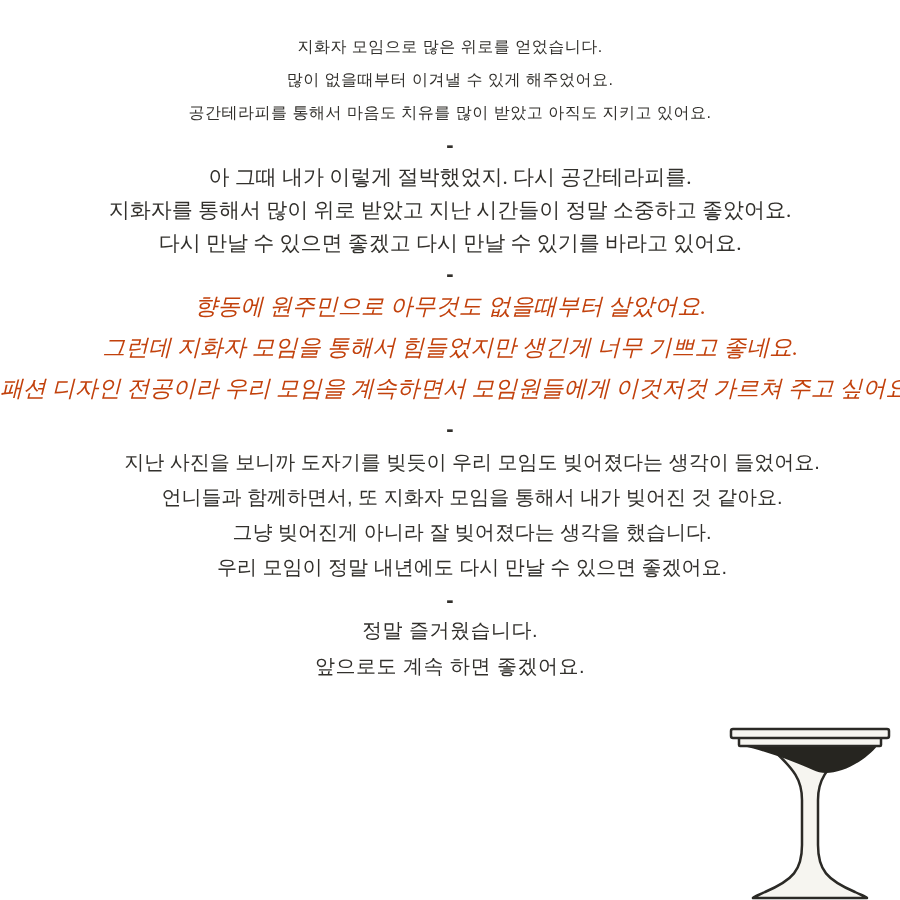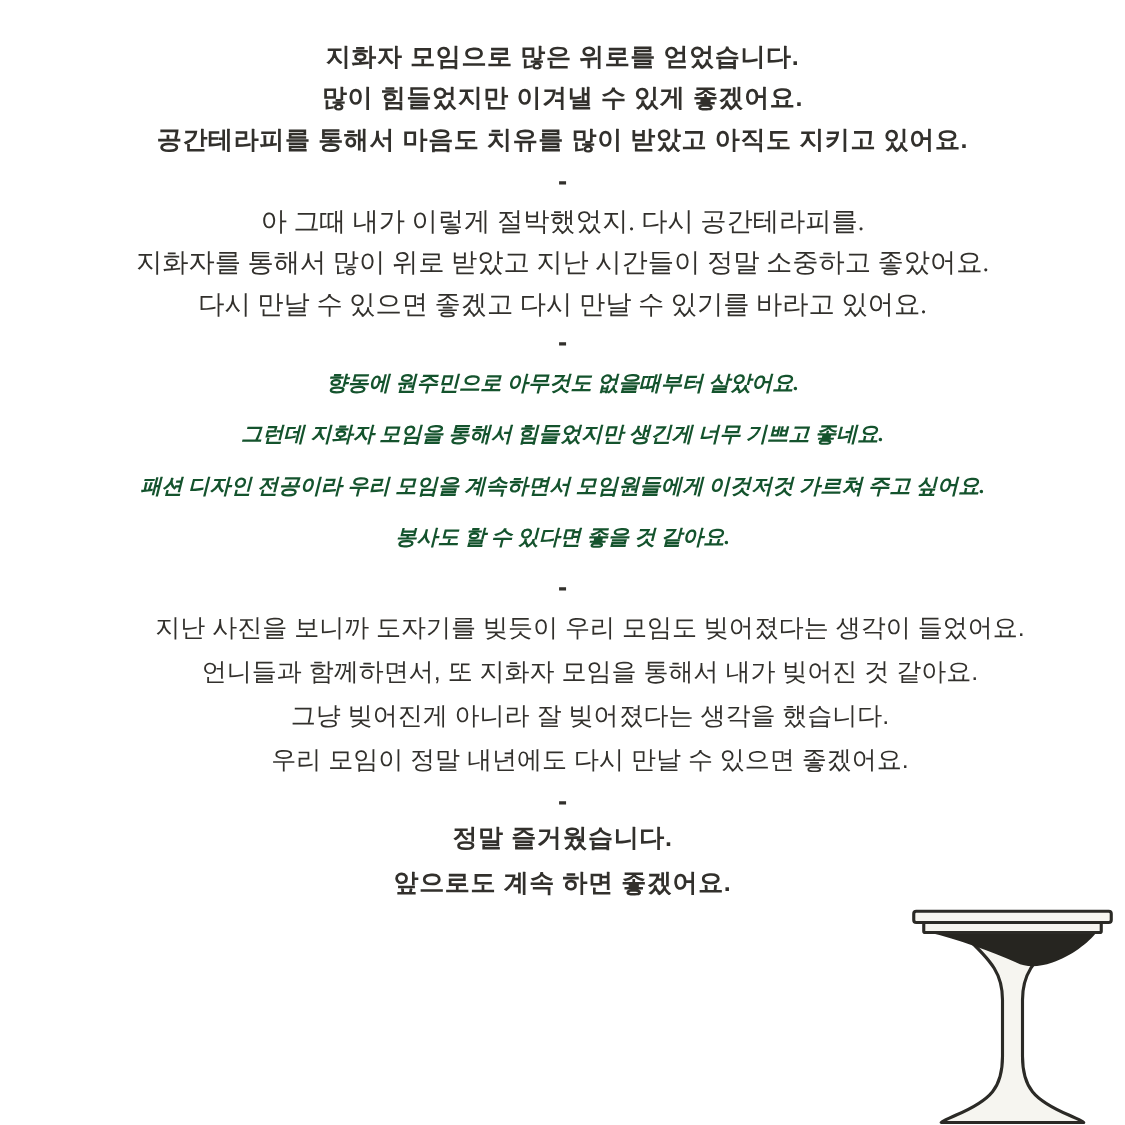--- a/index.html
+++ b/index.html
@@ -18,26 +18,26 @@
     height: 900px;
     padding-top: 30px;
     box-sizing: border-box;
     color: #32302c;
   }
   .line {
     text-align: center;
     white-space: nowrap;
   }
   
-  .b1 .line { font-size: 20px; font-weight: 700; line-height: 33px; letter-spacing: 0.5px; font-family: "Liberation Sans", sans-serif; }
-  .b5 .line { font-size: 20px; font-weight: 700; line-height: 36px; letter-spacing: 0.5px; font-family: "Liberation Sans", sans-serif; }
+  .b1 .line { font-size: 16px; font-weight: 400; line-height: 33px; letter-spacing: 0.5px; font-family: "Liberation Sans", sans-serif; }
+  .b5 .line { font-size: 20px; font-weight: 400; line-height: 36px; letter-spacing: 0.5px; font-family: "Liberation Sans", sans-serif; }
   
   .b2 .line { font-size: 21px; font-weight: 400; line-height: 33px; font-family: "Liberation Serif", serif; }
   
-  .b3 .line { font-size: 17px; font-weight: 700; font-style: italic; line-height: 41px; color: #14532d; font-family: "Liberation Serif", serif; }
+  .b3 .line { font-size: 23px; font-weight: 400; font-style: italic; line-height: 41px; color: #c2410c; font-family: "Liberation Serif", serif; }
   
   .b4 .line { font-size: 20px; font-weight: 400; line-height: 35px; font-family: "Liberation Sans", sans-serif; padding-left: 44px; }
 
   .dash {
     text-align: center;
     font-size: 22px;
     font-weight: 900;
     line-height: 24px;
     color: #32302c;
     font-family: "Liberation Sans", sans-serif;
@@ -57,39 +57,38 @@
     height: 175px;
   }
 </style>
 </head>
 <body>
 
 <div class="page">
 
   <div class="b1 b1w">
     <div class="line">지화자 모임으로 많은 위로를 얻었습니다.</div>
-    <div class="line">많이 힘들었지만 이겨낼 수 있게 좋겠어요.</div>
+    <div class="line">많이 없을때부터 이겨낼 수 있게 해주었어요.</div>
     <div class="line">공간테라피를 통해서 마음도 치유를 많이 받았고 아직도 지키고 있어요.</div>
   </div>
 
   <div class="dash d1">-</div>
 
   <div class="b2 b2w">
     <div class="line">아 그때 내가 이렇게 절박했었지. 다시 공간테라피를.</div>
     <div class="line">지화자를 통해서 많이 위로 받았고 지난 시간들이 정말 소중하고 좋았어요.</div>
     <div class="line">다시 만날 수 있으면 좋겠고 다시 만날 수 있기를 바라고 있어요.</div>
   </div>
 
   <div class="dash d2">-</div>
 
   <div class="b3 b3w">
     <div class="line">향동에 원주민으로 아무것도 없을때부터 살았어요.</div>
     <div class="line">그런데 지화자 모임을 통해서 힘들었지만 생긴게 너무 기쁘고 좋네요.</div>
     <div class="line">패션 디자인 전공이라 우리 모임을 계속하면서 모임원들에게 이것저것 가르쳐 주고 싶어요.</div>
-    <div class="line">봉사도 할 수 있다면 좋을 것 같아요.</div>
   </div>
 
   <div class="dash d3">-</div>
 
   <div class="b4 b4w">
     <div class="line">지난 사진을 보니까 도자기를 빚듯이 우리 모임도 빚어졌다는 생각이 들었어요.</div>
     <div class="line">언니들과 함께하면서, 또 지화자 모임을 통해서 내가 빚어진 것 같아요.</div>
     <div class="line">그냥 빚어진게 아니라 잘 빚어졌다는 생각을 했습니다.</div>
     <div class="line">우리 모임이 정말 내년에도 다시 만날 수 있으면 좋겠어요.</div>
   </div>

